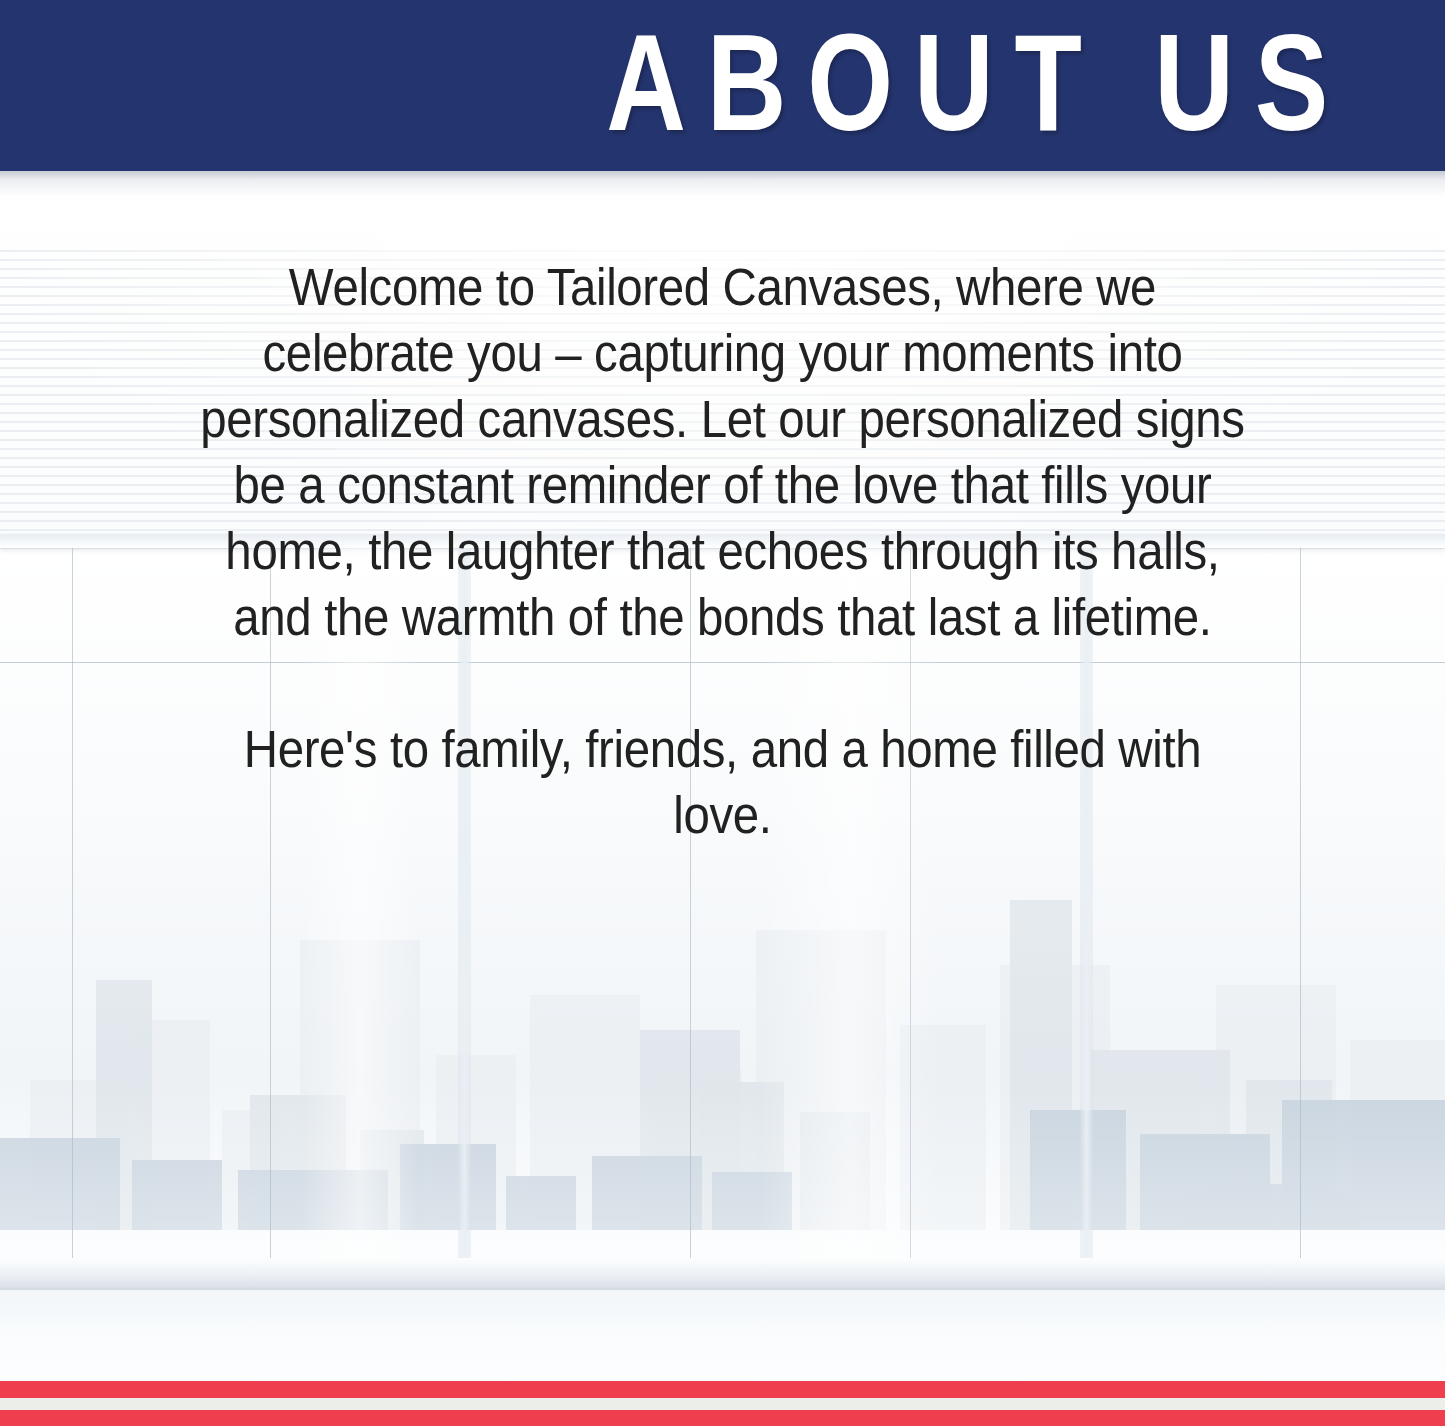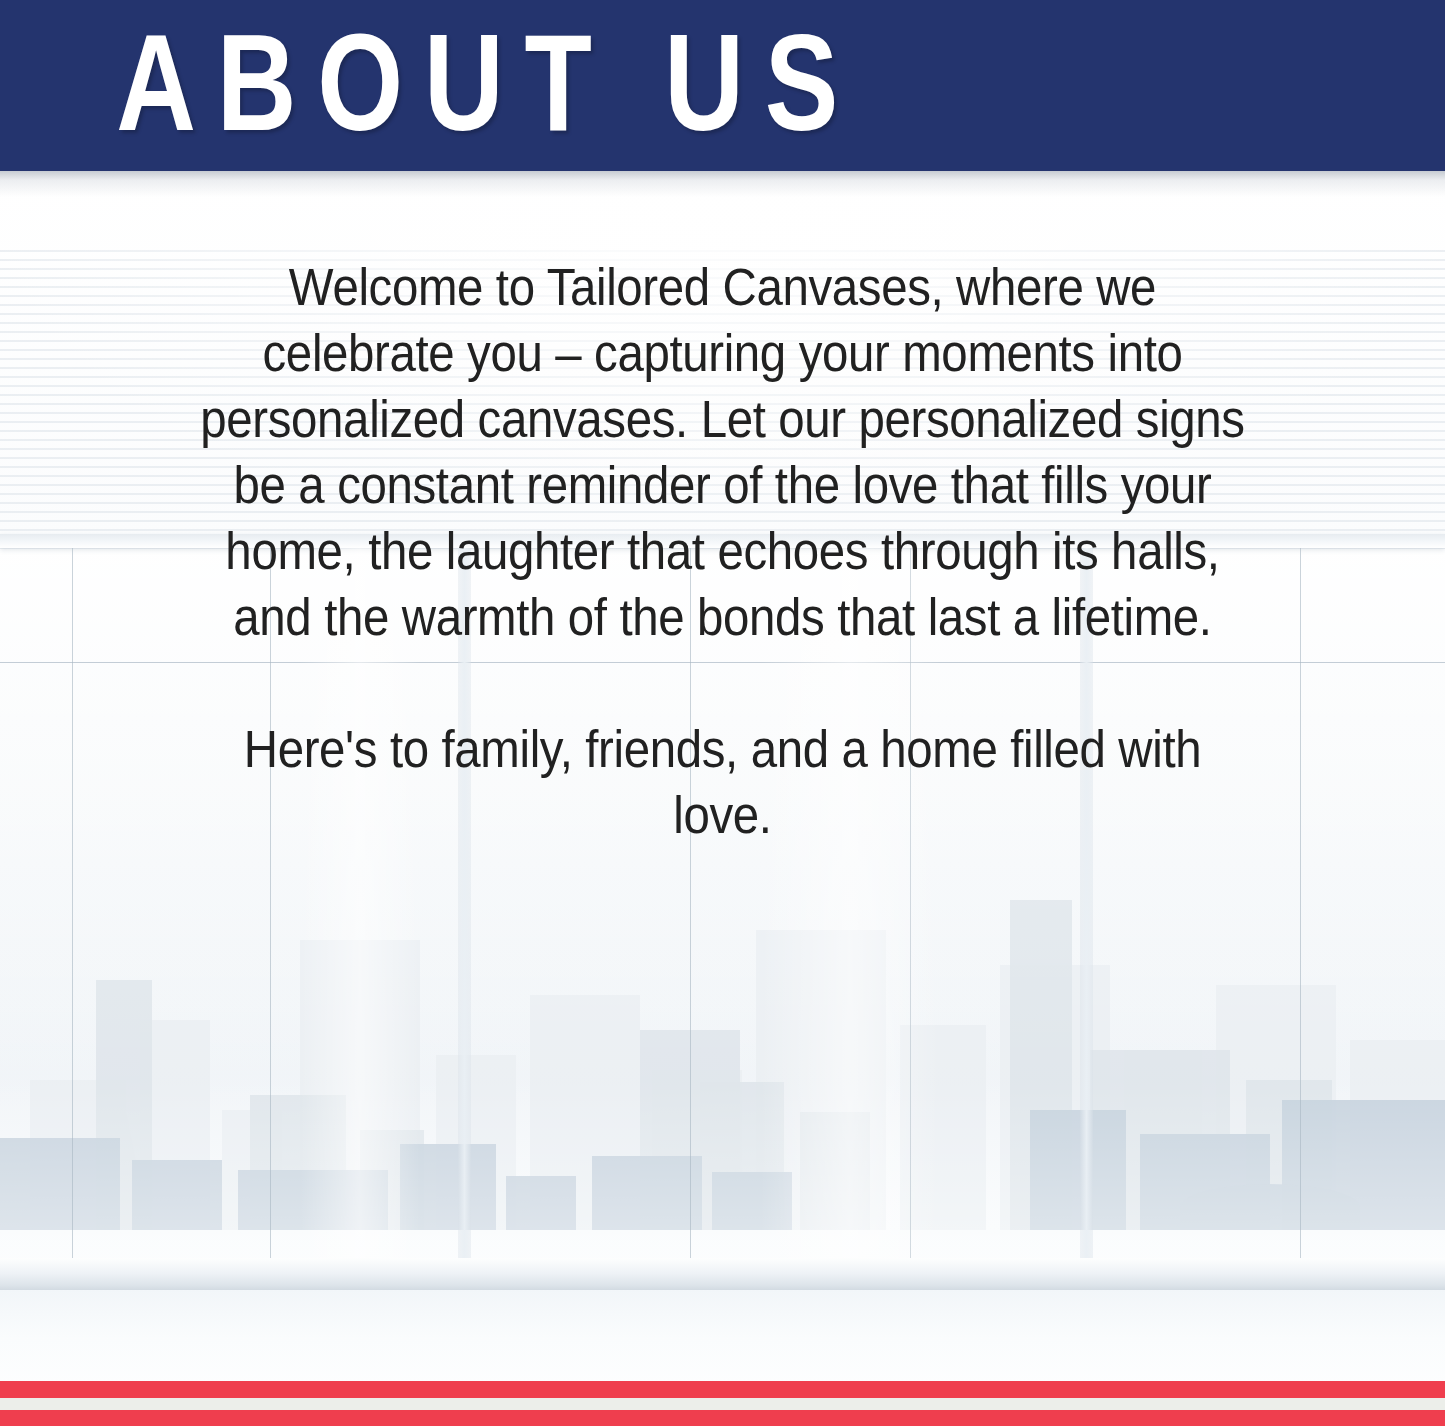--- a/index.html
+++ b/index.html
@@ -82,21 +82,21 @@
     pointer-events:none;
   }
 
   
   .refl{position:absolute;top:548px;bottom:136px;background:linear-gradient(90deg,rgba(255,255,255,0),rgba(255,255,255,.55),rgba(255,255,255,0));pointer-events:none;}
 
   
   .header{
     position:absolute;left:0;top:0;width:100%;height:171px;
     background:#24346e;
-    display:flex;align-items:center;justify-content:flex-start;
+    display:flex;align-items:center;justify-content:flex-end;
     z-index:6;
   }
   .header-title{
     color:#ffffff;
     font-family:"Liberation Sans",sans-serif;
     font-size:138px;
     font-weight:700;
     letter-spacing:26px;
     line-height:1;
     transform:scaleX(.80) translateY(-4px);

